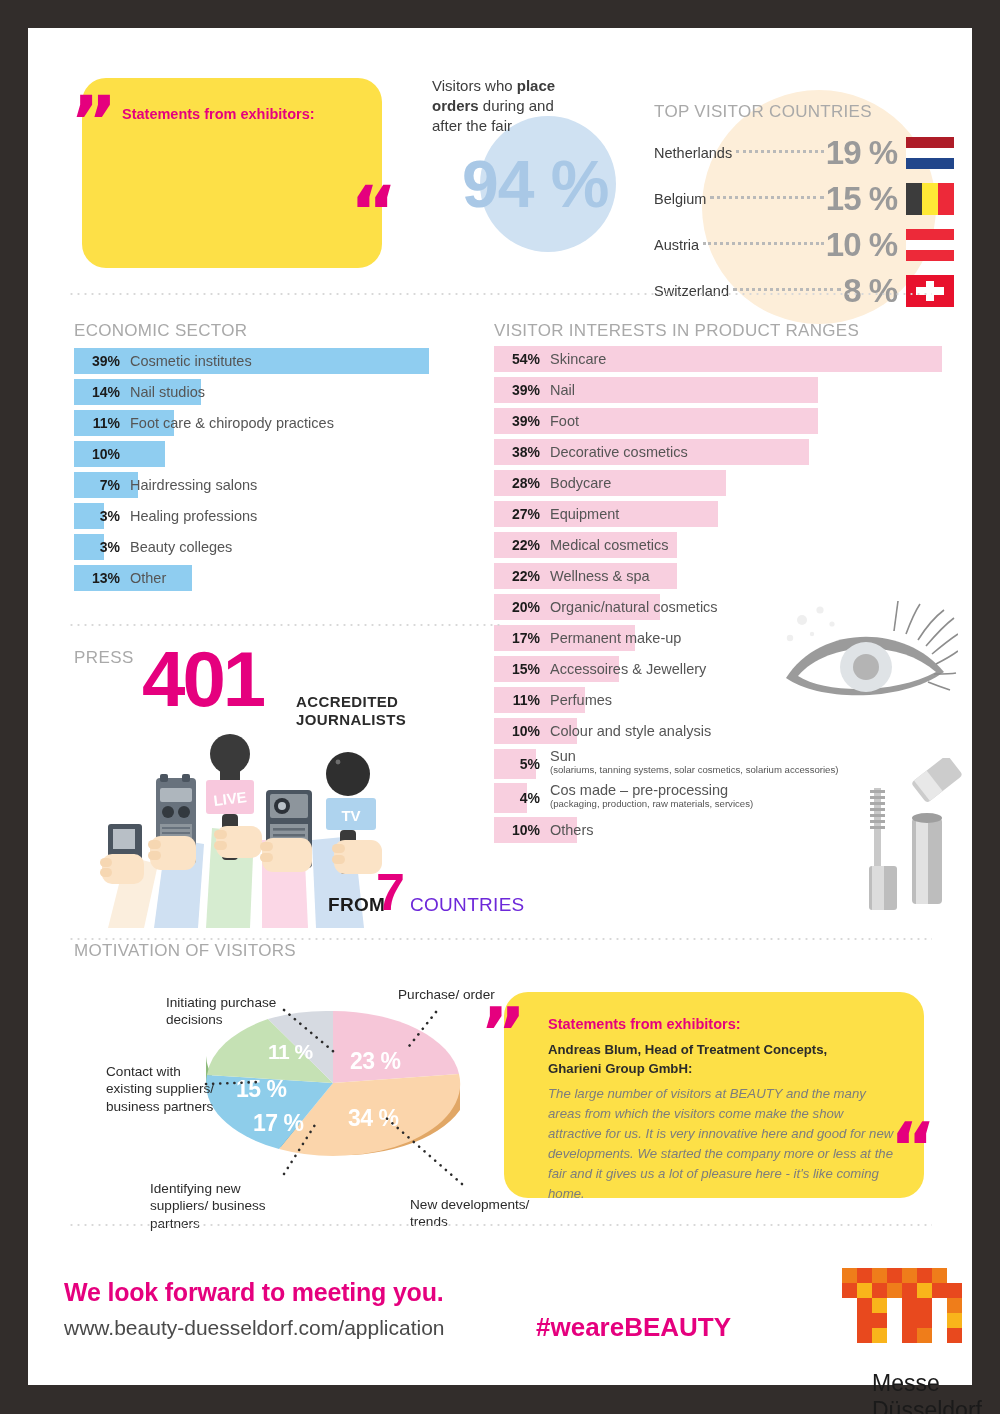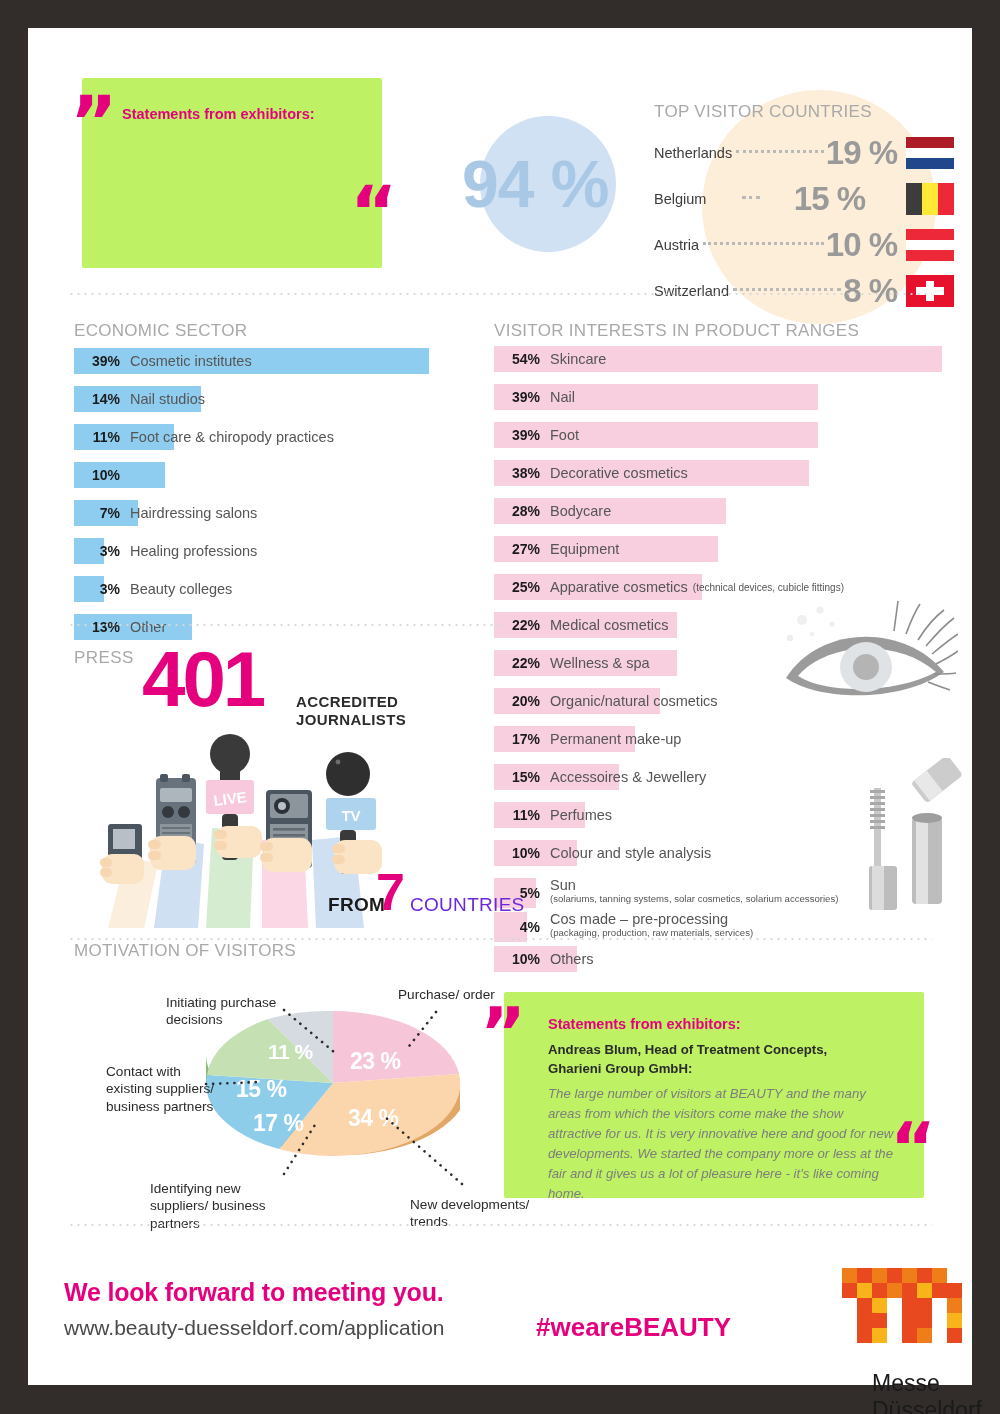--- a/index.html
+++ b/index.html
@@ -19,21 +19,21 @@
   .dotted-rule {
     position:absolute; height:2px; left:0; right:0;
     background-image:radial-gradient(circle, #d8d8d8 1px, transparent 1.2px);
     background-size:7px 2px; background-repeat:repeat-x;
   }
   .sect-title {
     font-size:17px; letter-spacing:.3px; color:#a9a9a9; font-weight:400;
   }
   
   .quotebox {
-    position:absolute; background:#bef264; border-radius:2px;
+    position:absolute; background:#fde047; border-radius:24px;
   }
   .qmark {
     position:absolute; color:#e5007e; font-weight:700;
     font-family:"DejaVu Sans", sans-serif; line-height:1;
     user-select:none;
   }
   .q-head { color:#e5007e; font-weight:700; font-size:14.5px; }
   .q-body {
     color:#7d7d7d; font-style:italic; font-size:13.2px; line-height:1.52; margin-top:4px;
   }
@@ -54,21 +54,21 @@
   .ctry-name { font-size:14.5px; color:#3c3c3c; white-space:nowrap; }
   .ctry-dots { flex:1; border-bottom:3px dotted #b9b9b9; margin:0 2px 4px 4px; min-width:14px;}
   .ctry-pct { font-size:33px; font-weight:700; color:#9a9a9a; white-space:nowrap; letter-spacing:-1px;}
   .flag { width:48px; height:32px; margin-left:9px; display:flex; overflow:hidden; flex-shrink:0;}
   .flag.h { flex-direction:column; }
   .flag span { flex:1; }
   .flag-ch { background:#e8112d; position:relative; }
   .flag-ch .cross-v { position:absolute; left:50%; top:20%; width:8px; height:60%; background:#fff; transform:translateX(-50%); }
   .flag-ch .cross-h { position:absolute; top:50%; left:20%; height:8px; width:60%; background:#fff; transform:translateY(-50%); }
   
-  .bar-row { position:relative; height:18px; margin-bottom:20px; }
+  .bar-row { position:relative; height:18px; margin-bottom:13px; }
   .bar-fill { position:absolute; left:0; top:0; height:26px; }
   .bar-blue { background:#8fcdf0; }
   .bar-pink { background:#f8cfdf; }
   .bar-pct { position:absolute; left:0; top:0; width:46px; height:26px;
              display:flex; align-items:center; justify-content:flex-end;
              font-size:14px; font-weight:700; color:#1b1b1b; }
   .bar-lbl { position:absolute; left:56px; top:0; height:26px;
              display:flex; align-items:center; font-size:14.5px; color:#555; white-space:nowrap; }
   .bar-row.two { height:30px; margin-bottom:4px; }
   .bar-row.two .bar-fill, .bar-row.two .bar-pct { height:30px; }
@@ -96,37 +96,42 @@
 
 <div class="page">
 
   <div class="quotebox" style="left:54px; top:50px; width:300px; height:190px;">
     <div class="q-head" style="position:absolute;left:40px;top:28px;width:240px;">Statements from exhibitors:</div>
   </div>
   <div class="qmark" style="left:42px; top:58px; font-size:72px;">”</div>
   <div class="qmark" style="left:322px; top:148px; font-size:72px;">“</div>
 
   <div class="circle-blue" style="left:452px; top:88px; width:136px; height:136px;"></div>
+  <div class="orders-label" style="left:404px; top:48px; width:150px;">
+    <span>Visitors who </span><b>place</b><br>
+    <b>orders</b><span> during and</span><br>
+    <span>after the fair</span>
+  </div>
   <div class="big94" style="left:434px; top:118px;">94 %</div>
 
   <div class="circle-peach" style="left:674px; top:62px; width:234px; height:234px;"></div>
   <div class="sect-title" style="position:absolute; left:626px; top:74px;">TOP VISITOR COUNTRIES</div>
 
   <div class="ctry-row" style="left:626px; top:106px;align-items:center;">
     <span class="ctry-name">Netherlands</span>
     <span class="ctry-dots"></span>
     <span class="ctry-pct">19 %</span>
     <span class="flag h">
       <span style="background:#ae1c28"></span>
         <span style="background:#ffffff"></span>
         <span style="background:#21468b"></span>
     </span>
   </div>
 
-  <div class="ctry-row" style="left:626px; top:152px;gap:32px;">
+  <div class="ctry-row" style="left:626px; top:152px;">
     <span class="ctry-name">Belgium</span>
     <span class="ctry-dots"></span>
     <span class="ctry-pct">15 %</span>
     <span class="flag">
       <span style="background:#3c3c3c"></span>
         <span style="background:#ffe936"></span>
         <span style="background:#ed2939"></span>
     </span>
   </div>
 
@@ -220,28 +225,20 @@
       </div>
       <div class="bar-row">
         <div class="bar-fill bar-pink" style="width: 232.4px;"></div>
         <div class="bar-pct">28%</div>
         <div class="bar-lbl">Bodycare</div>
       </div>
       <div class="bar-row">
         <div class="bar-fill bar-pink" style="width: 224.1px;"></div>
         <div class="bar-pct">27%</div>
         <div class="bar-lbl">Equipment</div>
-      </div>
-      <div class="bar-row">
-        <div class="bar-fill bar-pink" style="width: 207.5px;"></div>
-        <div class="bar-pct">25%</div>
-        <div class="bar-lbl">
-          <span class="" style="font-size: 14.5px;">Apparative cosmetics</span>
-          <span class="" style="font-size: 10px; margin-left: 5px;">(technical devices, cubicle fittings)</span>
-        </div>
       </div>
       <div class="bar-row">
         <div class="bar-fill bar-pink" style="width: 182.6px;"></div>
         <div class="bar-pct">22%</div>
         <div class="bar-lbl">Medical cosmetics</div>
       </div>
       <div class="bar-row">
         <div class="bar-fill bar-pink" style="width: 182.6px;"></div>
         <div class="bar-pct">22%</div>
         <div class="bar-lbl">Wellness &amp; spa</div>

